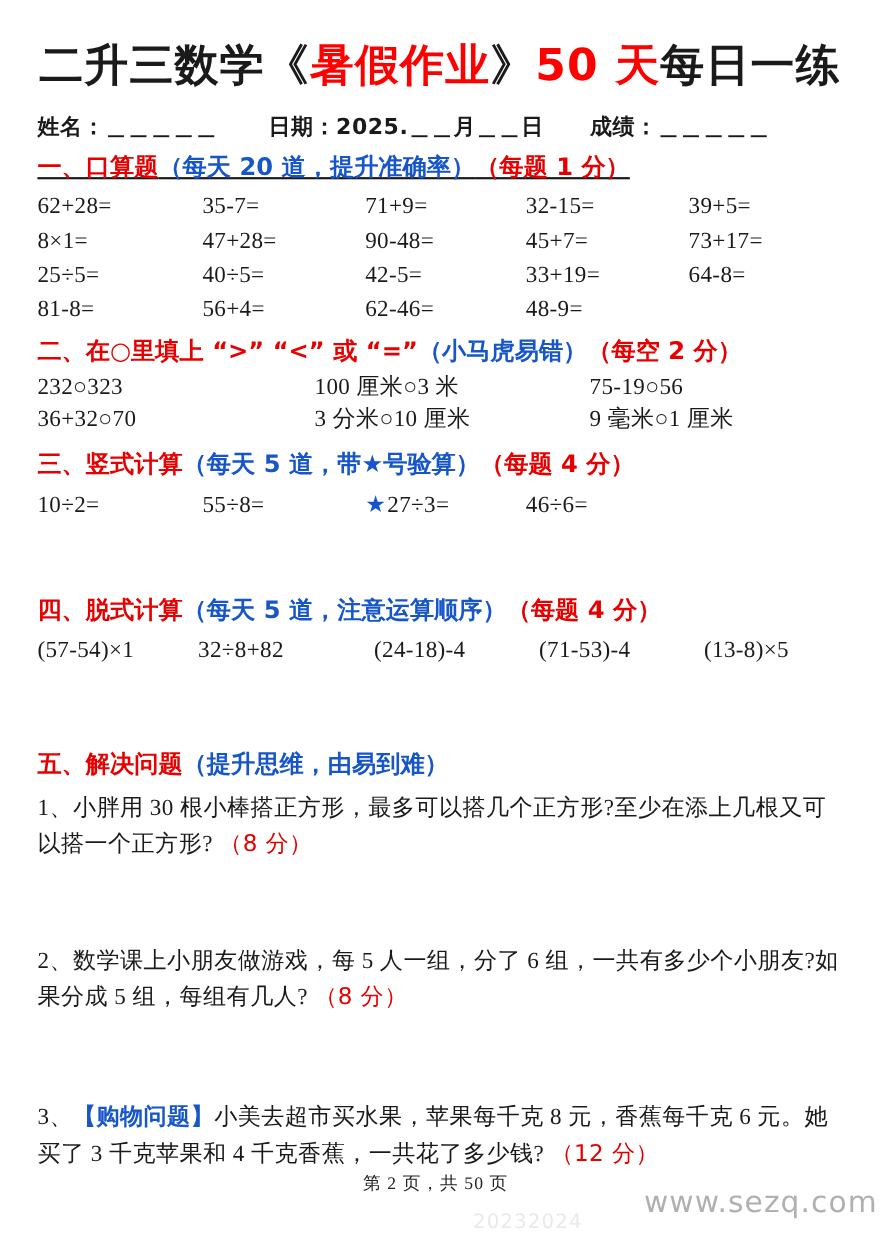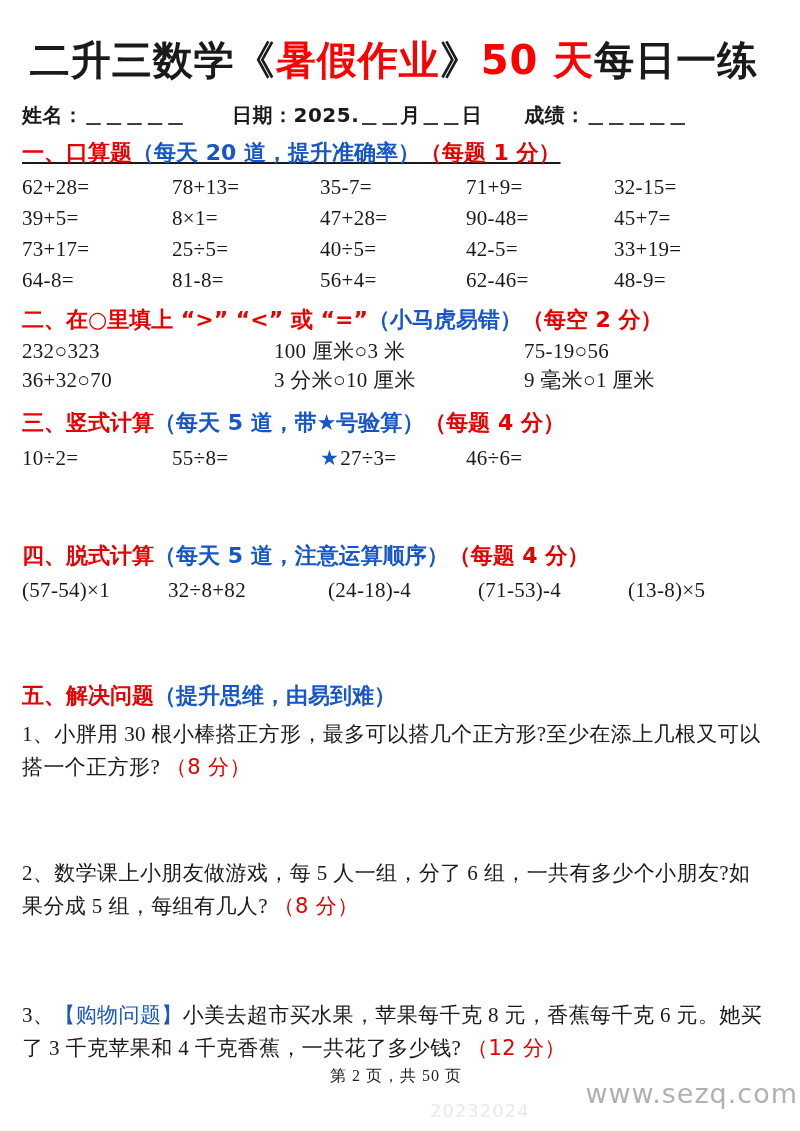--- a/index.html
+++ b/index.html
@@ -8,21 +8,21 @@
     --blue: #1656c8;
     --title-red: #ff0000;
     --ink: #1a1a1a;
     --wm-gray: #b0b0b0;
   }
   .page {
     position: relative;
     width: 800px;
     height: 1131px;
     box-sizing: border-box;
-    padding: 36px 34px 0 22px;
+    padding: 36px 34px 0 34px;
     background: #ffffff;
     overflow: hidden;
     font-family: "Liberation Serif", "DejaVu Serif", serif;
     color: var(--ink);
   }
   
   .title {
     margin: 0;
     text-align: center;
     font-family: "DejaVu Sans", "Liberation Sans", sans-serif;
@@ -83,21 +83,21 @@
   .word-problem {
     font-size: 21px;
     line-height: 33px;
     letter-spacing: 0.4px;
     margin: 0;
   }
   .wp1 { margin-top: 8px; }
   .wp2 { margin-top: 73px; }
   .wp3 { margin-top: 76px; }
   .word-problem .score { color: var(--red); font-weight: 400; font-family: "DejaVu Sans", "Liberation Sans", sans-serif; }
-  .word-problem .tag { color: var(--blue); font-weight: 400; font-family: "DejaVu Sans", "Liberation Sans", sans-serif; }
+  .word-problem .tag { color: var(--blue); font-weight: 700; font-family: "DejaVu Sans", "Liberation Sans", sans-serif; }
   
   .page-num {
     position: absolute;
     left: 50%;
     transform: translateX(-53%);
     bottom: 44px;
     font-size: 16px;
     letter-spacing: 1px;
     color: #222;
     white-space: nowrap;
@@ -142,21 +142,20 @@
       <span>＿＿</span>
       <span>日</span>
     <span class="gap2"></span>
     <span>成绩：</span>
       <span>＿＿＿＿＿</span>
   </div>
 
   <div class="sec-head mt-s1"><span class="red">一、口算题</span><span class="blue">（每天 20 道，提升准确率）</span><span class="red">（每题 1 分）</span></div>
   <div class="grid grid5 g1">
       <div class="cell">62+28=</div>
-      <div class="cell">78+13=</div>
       <div class="cell">35-7=</div>
       <div class="cell">71+9=</div>
       <div class="cell">32-15=</div>
       <div class="cell">39+5=</div>
       <div class="cell">8×1=</div>
       <div class="cell">47+28=</div>
       <div class="cell">90-48=</div>
       <div class="cell">45+7=</div>
       <div class="cell">73+17=</div>
       <div class="cell">25÷5=</div>

